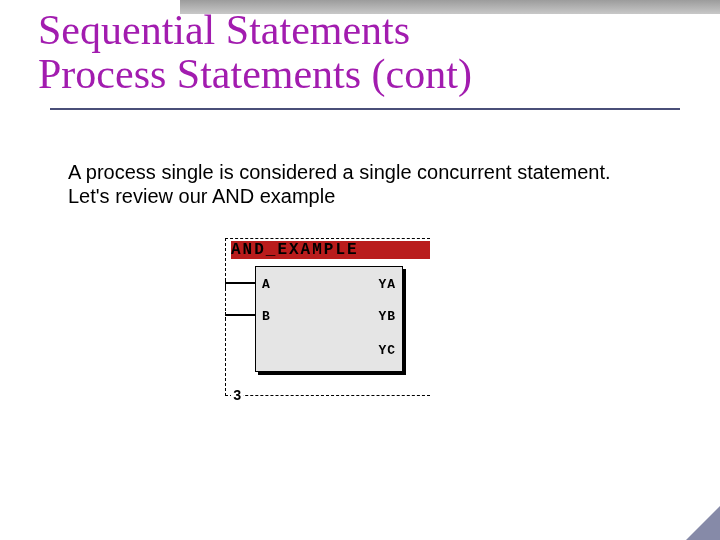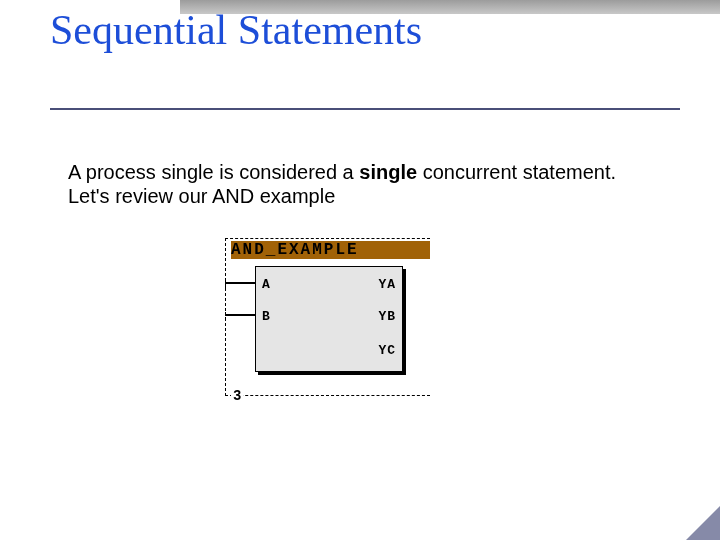--- a/index.html
+++ b/index.html
@@ -22,47 +22,47 @@
     position: absolute;
     top: 0;
     left: 180px;
     right: 0;
     height: 14px;
     background: linear-gradient(to bottom, #9c9c9c 0%, #c8c8c8 100%);
   }
   .title {
     position: absolute;
     top: 8px;
-    left: 50px;
+    left: 38px;
     right: 40px;
     font-family: "Times New Roman", Times, serif;
     font-size: 42px;
     line-height: 1.05;
-    color: #1d4ed8;
+    color: #a21caf;
     font-weight: 400;
   }
   .title-rule {
     position: absolute;
     top: 108px;
     left: 50px;
     right: 40px;
     height: 0;
     border-top: 2px solid #4a4f78;
   }
   .body-text {
     position: absolute;
     top: 160px;
     left: 68px;
     right: 80px;
     font-size: 20px;
     line-height: 1.2;
     color: #000;
   }
   .body-text .single {
-    font-weight: 700;
+    font-weight: 400;
   }
   
   .diagram {
     position: absolute;
     top: 238px;
     left: 225px;
     width: 205px;
     height: 158px;
   }
   .diagram .dashed-border {
@@ -83,21 +83,21 @@
   .diagram .outer-bottom {
     bottom: 0; left: 0; right: 0; height: 0;
     border: none;
     border-top: 1px dashed #000;
   }
   .diagram .blockname {
     position: absolute;
     top: 3px;
     left: 6px;
     right: 0;
-    background: #a16207;
+    background: #b91c1c;
     font-family: "Courier New", monospace;
     font-weight: 700;
     font-size: 16px;
     letter-spacing: 2px;
     white-space: nowrap;
     overflow: hidden;
   }
   .diagram .box {
     position: absolute;
     top: 28px;
@@ -163,20 +163,21 @@
 </style>
 </head>
 <body>
 
 <div class="slide">
 
   <div class="topbar"></div>
 
   <div class="title">
     <span>Sequential Statements</span><br>
+    <span>Process Statements (cont)</span>
   </div>
   <div class="title-rule"></div>
 
   <div class="body-text">
     <span>A process single is considered a </span><span class="single">single</span><span>  concurrent statement.  Let's review our AND example</span>
   </div>
 
   <div class="diagram">
     <div class="outer-top dashed-border"></div>
     <div class="outer-left dashed-border"></div>

